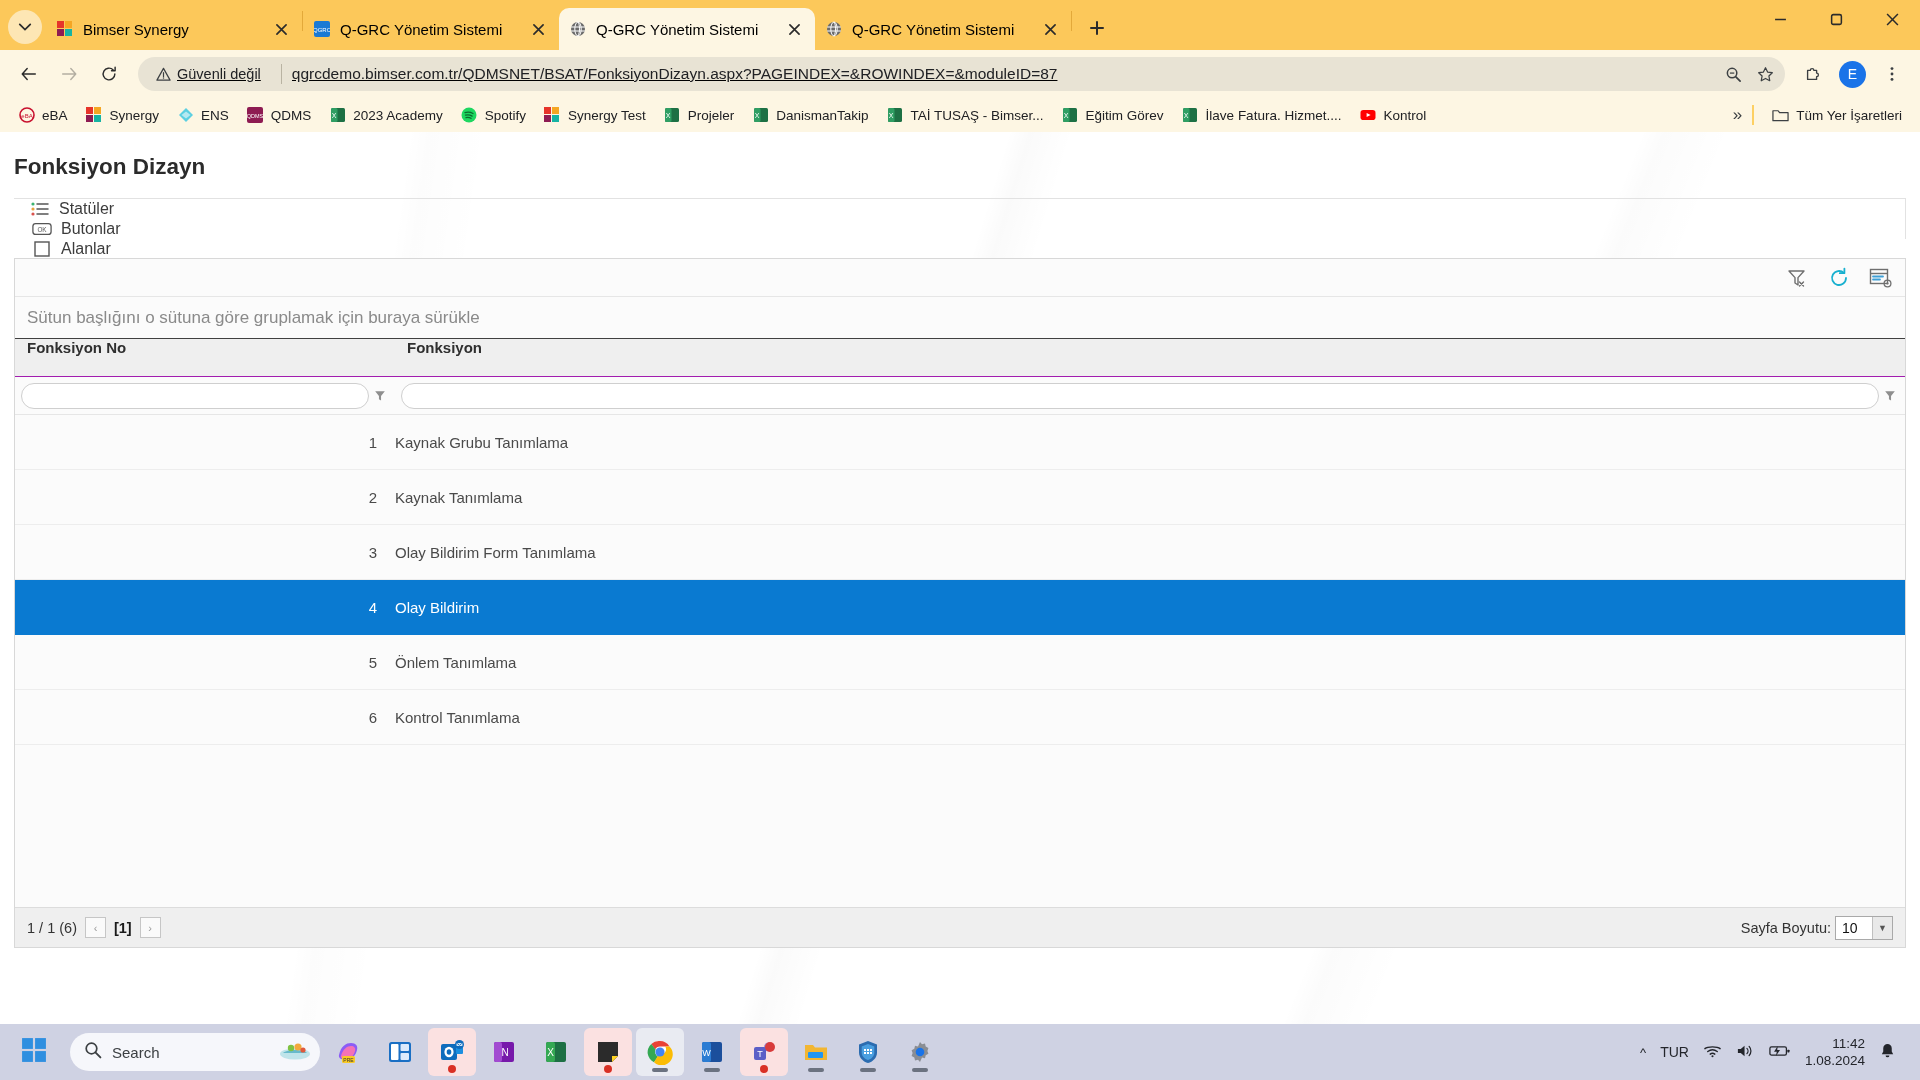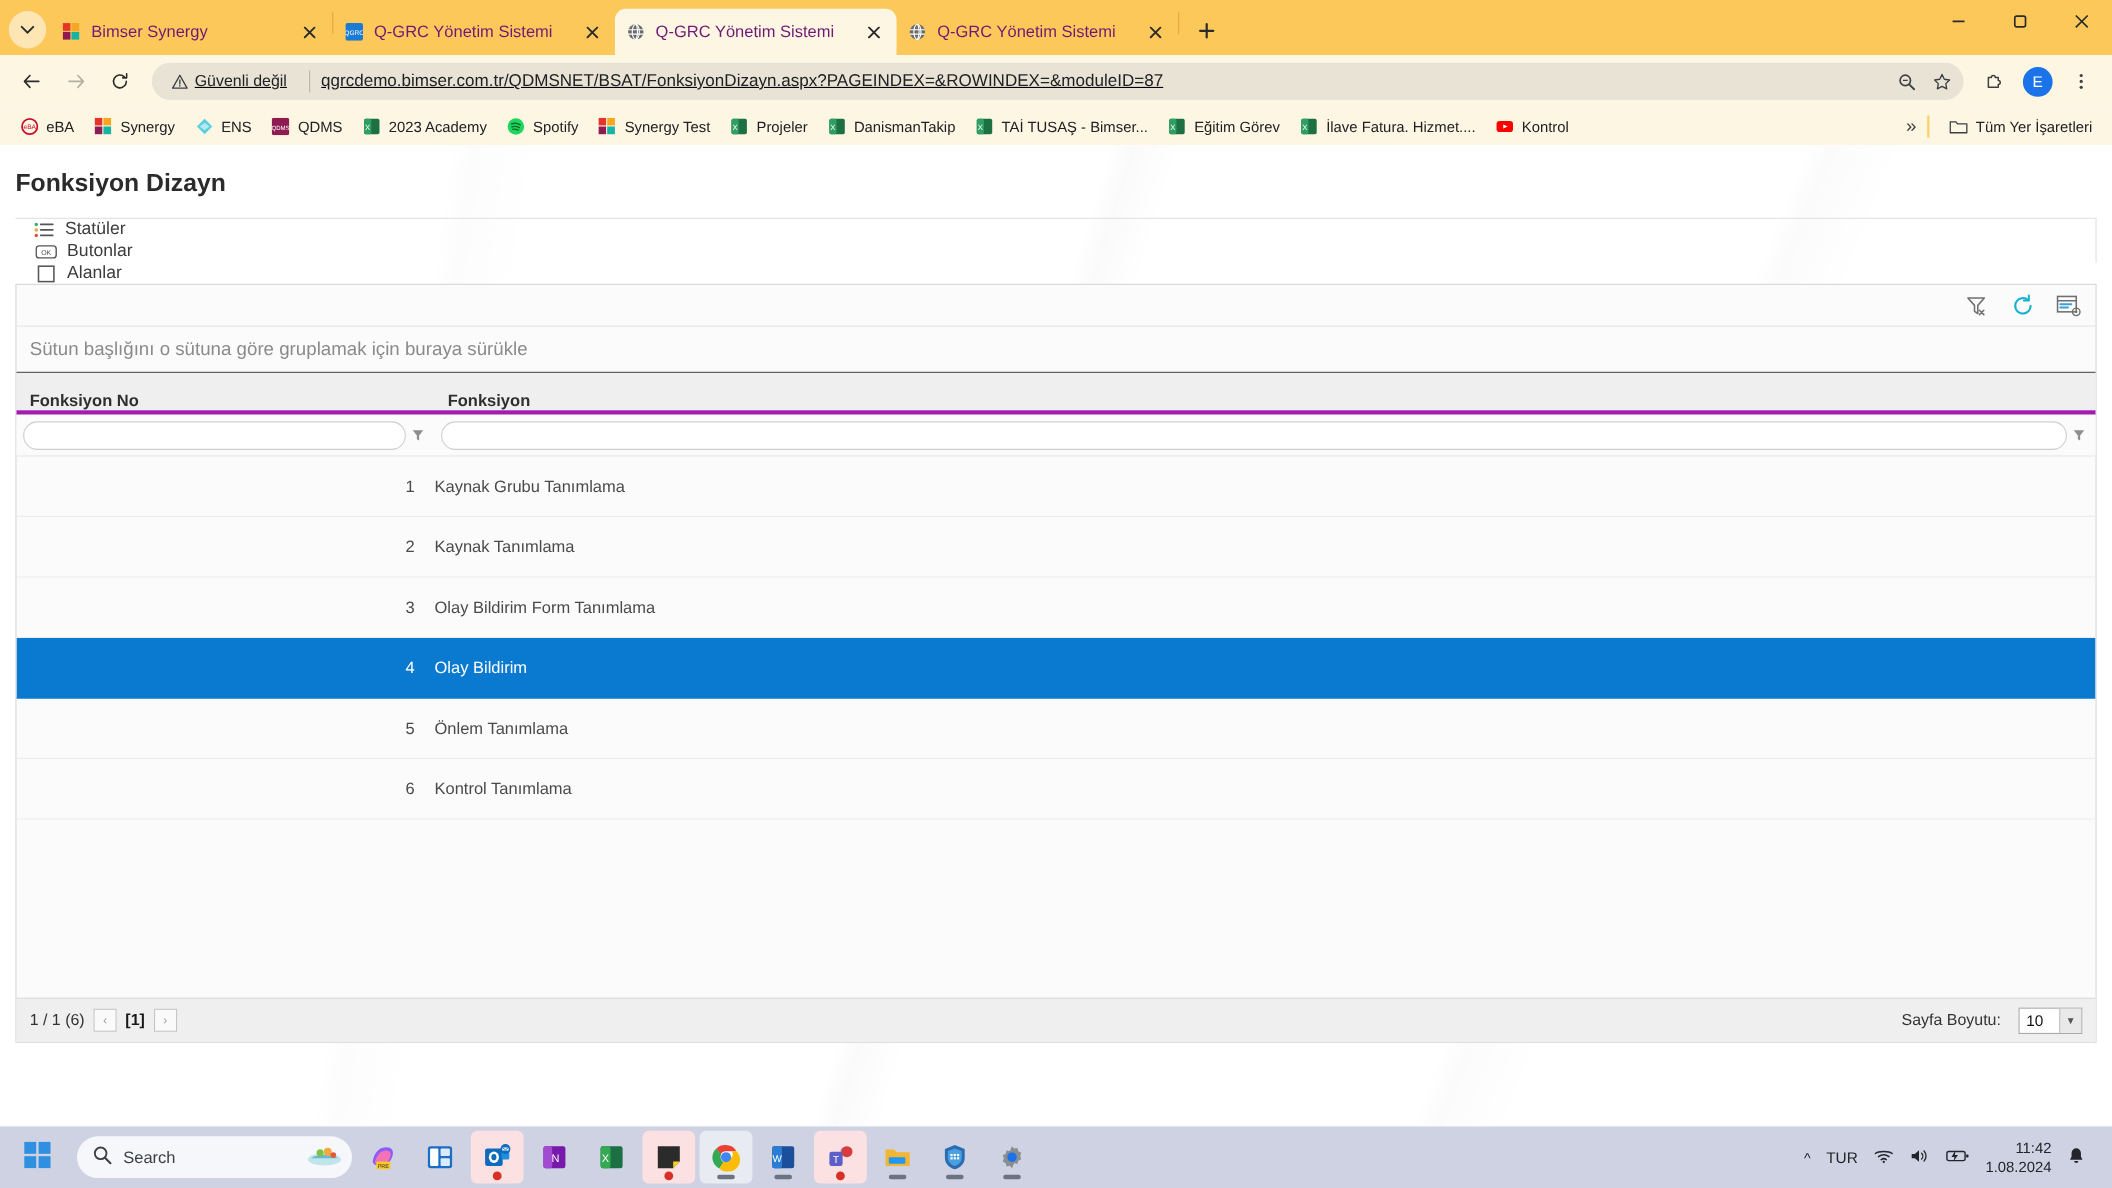--- a/index.html
+++ b/index.html
@@ -27,21 +27,21 @@
   .tab {
     height: 42px; width: 256px; display: flex; align-items: center;
     border-radius: 10px 10px 0 0; padding: 0 10px; position: relative;
     flex: 0 0 auto;
   }
   .tab.inactive { background: transparent; }
   .tab.active { background: #fdf6e3; }
   .tab .favicon { width: 17px; height: 17px; margin-right: 10px; flex: 0 0 auto;
                   display:flex; align-items:center; justify-content:center; }
   .tab .tab-title {
-    flex: 1 1 auto; font-size: 15px; color: #701a75; white-space: nowrap;
+    flex: 1 1 auto; font-size: 15px; color: #000000; white-space: nowrap;
     overflow: hidden; text-overflow: ellipsis;
   }
   .tab .tab-close { width: 22px; height: 22px; display: flex; align-items: center;
                     justify-content: center; flex: 0 0 auto; }
   .tab .tab-close svg { width: 11px; height: 11px; }
   .tab-sep { width: 1px; height: 20px; background: #e3a93a; align-self: center;
              margin-bottom: 8px; }
   .newtab { width: 34px; height: 34px; margin: 0 0 5px 8px; border-radius: 17px;
             display: flex; align-items: center; justify-content: center; flex:0 0 auto;}
   .newtab svg { width: 16px; height: 16px; }
@@ -131,22 +131,22 @@
     height: 38px; display: flex; align-items: center; justify-content: flex-end;
     padding-right: 12px; gap: 18px; border-bottom: 1px solid #e6e6e6;
   }
   .gtb-ico { width: 24px; height: 24px; display:flex; align-items:center; justify-content:center; }
 
   .group-panel {
     height: 42px; display: flex; align-items: center; padding-left: 12px;
     font-size: 17px; color: #8a8a8a; border-bottom: 1px solid #404040;
   }
   .grid-head {
-    display: flex; height: 38px; align-items: flex-end;
-    background: #efefef; border-bottom: 4px solid #a21caf;
+    display: flex; height: 38px; align-items: flex-start;
+    background: #efefef; border-bottom: 1px solid #a21caf;
   }
   .col-no { width: 380px; padding-left: 12px; font-size: 15px; font-weight: bold; color: #2f2f2f; }
   .col-name { flex: 1 1 auto; padding-left: 12px; font-size: 15px; font-weight: bold; color: #2f2f2f; }
 
   .filter-row { display: flex; height: 38px; align-items: center;
                 border-bottom: 1px solid #e6e6e6; background: #fbfbfb; }
   .fcell { display: flex; align-items: center; padding: 0 4px 0 6px; }
   .fcell.no { width: 380px; }
   .fcell.name { flex: 1 1 auto; }
   .finput {
@@ -168,21 +168,21 @@
     height: 40px; background: #efefef; border-top: 1px solid #dcdcdc;
     display: flex; align-items: center; padding: 0 12px; font-size: 14.5px; color: #333;
   }
   .pager { display: flex; align-items: center; gap: 8px; }
   .pg-btn {
     width: 21px; height: 21px; border: 1px solid #c6c6c6; background: #fafafa;
     display: flex; align-items: center; justify-content: center; color: #9a9a9a;
     font-size: 11px;
   }
   .pg-cur { font-weight: bold; font-size: 14.5px; color: #1a1a1a; }
-  .pagesize { margin-left: auto; display: flex; align-items: center; gap: 16px; }
+  .pagesize { margin-left: auto; display: flex; align-items: center; gap: 4px; }
   .ps-select {
     width: 58px; height: 24px; border: 1px solid #a9a9a9; background: #fff;
     display: flex; align-items: center; font-size: 14px; color: #111;
   }
   .ps-select .v { flex: 1 1 auto; padding-left: 6px; }
   .ps-select .arrow {
     width: 20px; height: 22px; background: #e9e9e9; border-left: 1px solid #c0c0c0;
     display:flex; align-items:center; justify-content:center; font-size: 9px; color:#555;
   }
 

